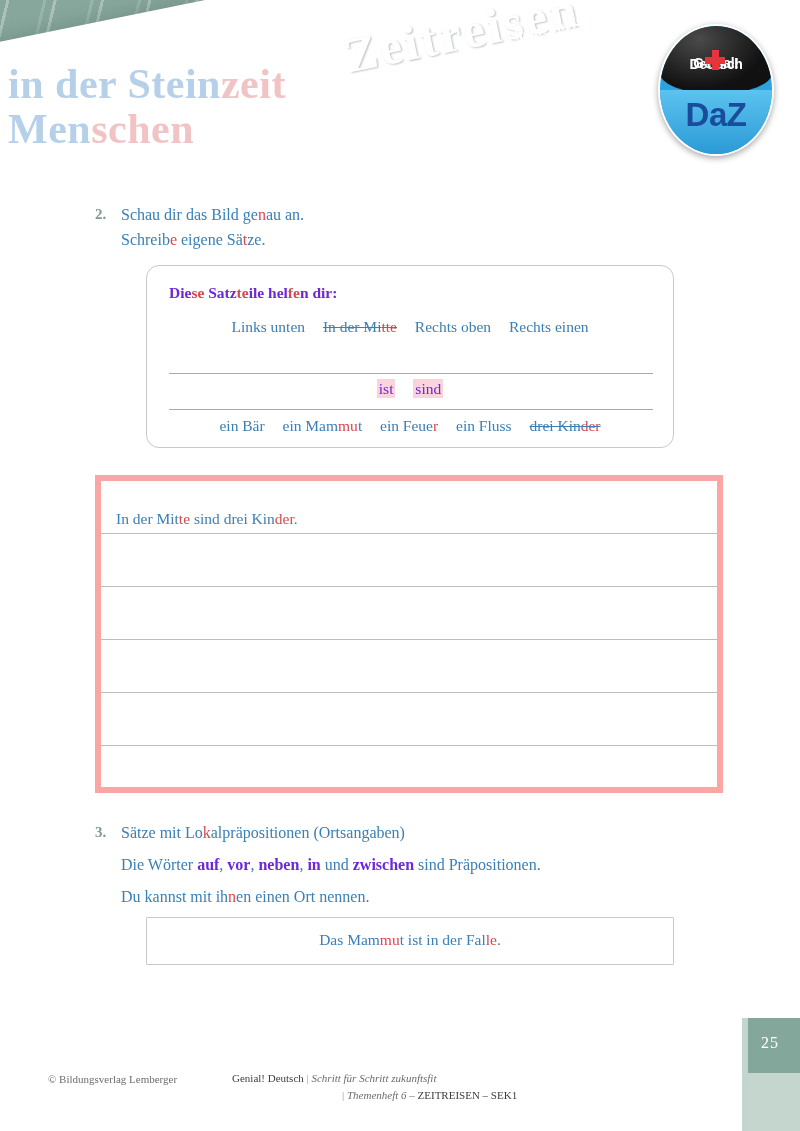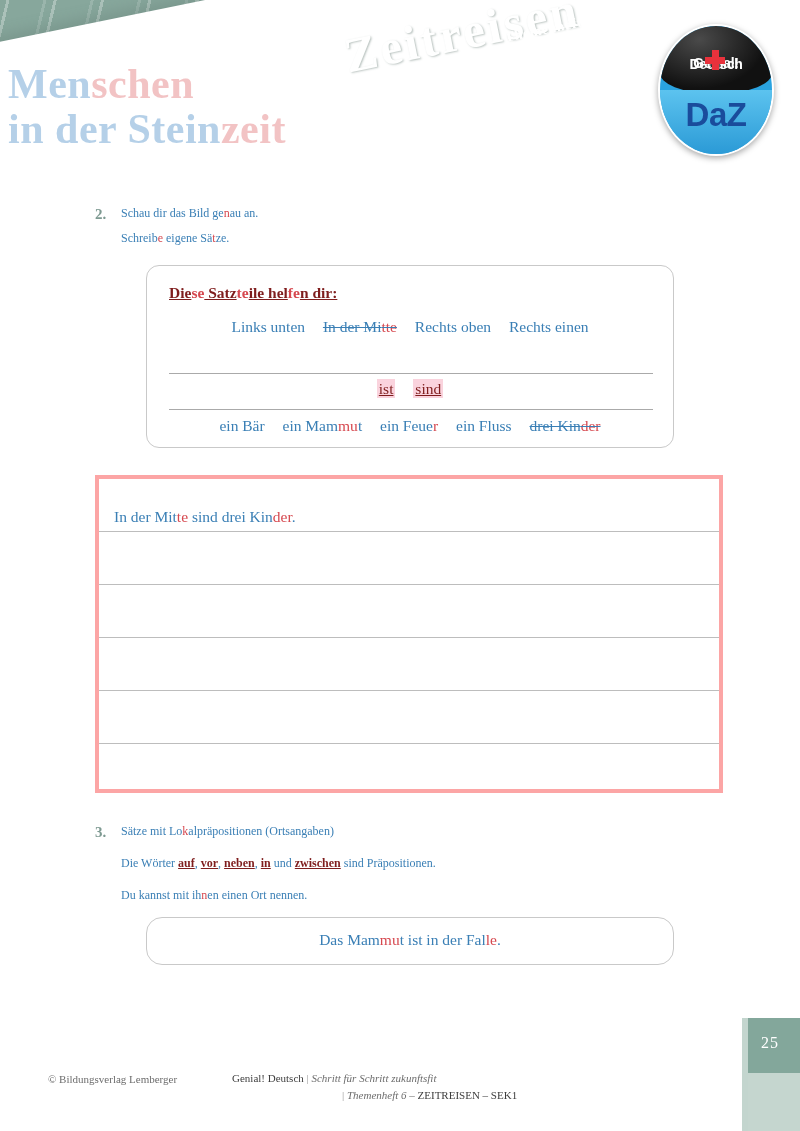--- a/index.html
+++ b/index.html
@@ -175,32 +175,32 @@
     color: #1a4c9c;
     font-family: "Liberation Sans", sans-serif;
     font-weight: bold;
     font-size: 33px;
     letter-spacing: -0.5px;
   }
 
   
   .blue { color: #3a7fb5; }
   .red  { color: #d6484f; }
-  .dblue { color: #7f1d1d; text-decoration: underline; }
+  .dblue { color: #6d28d9; }
 
   .ex-num {
     position: absolute;
     color: #7e9a92;
     font-weight: bold;
     font-size: 15px;
     font-family: "Liberation Serif", serif;
   }
   .ex-line {
     position: absolute;
-    font-size: 12px;
+    font-size: 16px;
     font-family: "Liberation Serif", serif;
     white-space: nowrap;
   }
 
   
   .helper-box {
     position: absolute;
     left: 146px;
     top: 265px;
     width: 528px;
@@ -238,21 +238,21 @@
     background: #aaaaaa;
   }
 
   
   .write-table {
     position: absolute;
     left: 95px;
     top: 475px;
     width: 628px;
     height: 318px;
-    border: 4px solid #fca5a5;
+    border: 6px solid #fca5a5;
     box-sizing: border-box;
   }
   .write-row {
     position: absolute;
     left: 0;
     width: 100%;
     height: 53px;
     box-sizing: border-box;
     border-bottom: 1px solid #bdbdbd;
   }
@@ -267,21 +267,21 @@
   }
 
   
   .example-box {
     position: absolute;
     left: 146px;
     top: 917px;
     width: 528px;
     height: 48px;
     border: 1px solid #c9c9c9;
-    border-radius: 16px;
+    border-radius: 1px;
     background: #ffffff;
     box-sizing: border-box;
   }
   .example-text {
     position: absolute;
     left: 0; top: 13px;
     width: 100%;
     text-align: center;
     font-size: 15.5px;
     font-family: "Liberation Serif", serif;
@@ -351,24 +351,24 @@
 
   <div class="banner-title">
     <span>Zeitreisen</span>
   </div>
   <div class="banner-sub">
     <span>Themenheft 6</span>
   </div>
 
   <div class="main-title">
     <div>
-      <span class="tc-blue">Men</span><span class="tc-pink">schen</span>
+      <span class="tc-blue">in der Stein</span><span class="tc-pink">zeit</span>
     </div>
     <div>
-      <span class="tc-blue">in der Stein</span><span class="tc-pink">zeit</span>
+      <span class="tc-blue">Men</span><span class="tc-pink">schen</span>
     </div>
   </div>
 
   <div class="logo-badge">
     <div class="logo-top"></div>
     <div class="logo-bottom"></div>
     <div class="logo-genial">Genial!</div>
     <div class="logo-deutsch">Deutsch</div>
     <div class="logo-cross"></div>
     <div class="logo-daz">DaZ</div>

